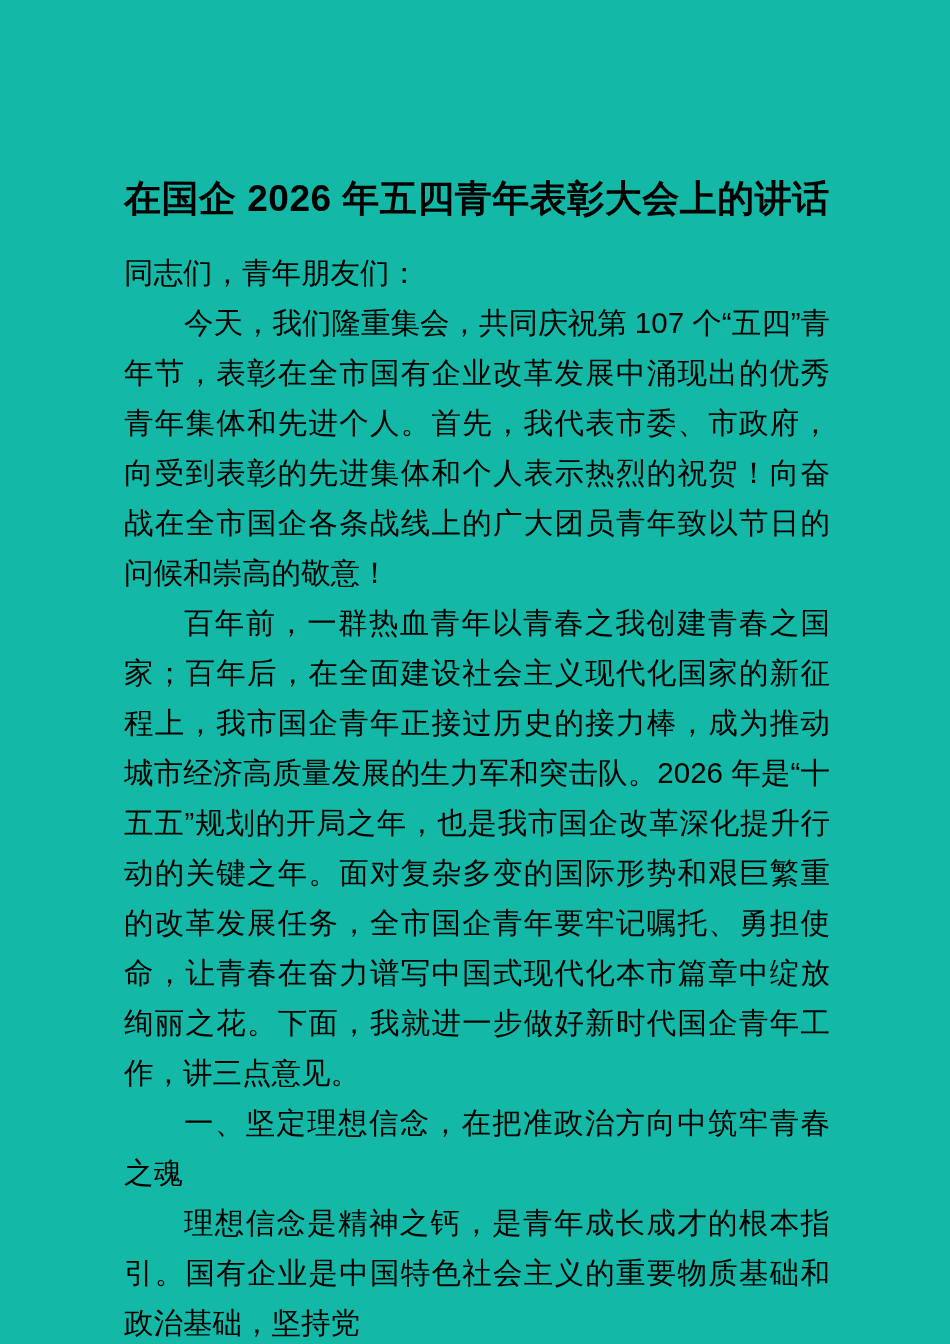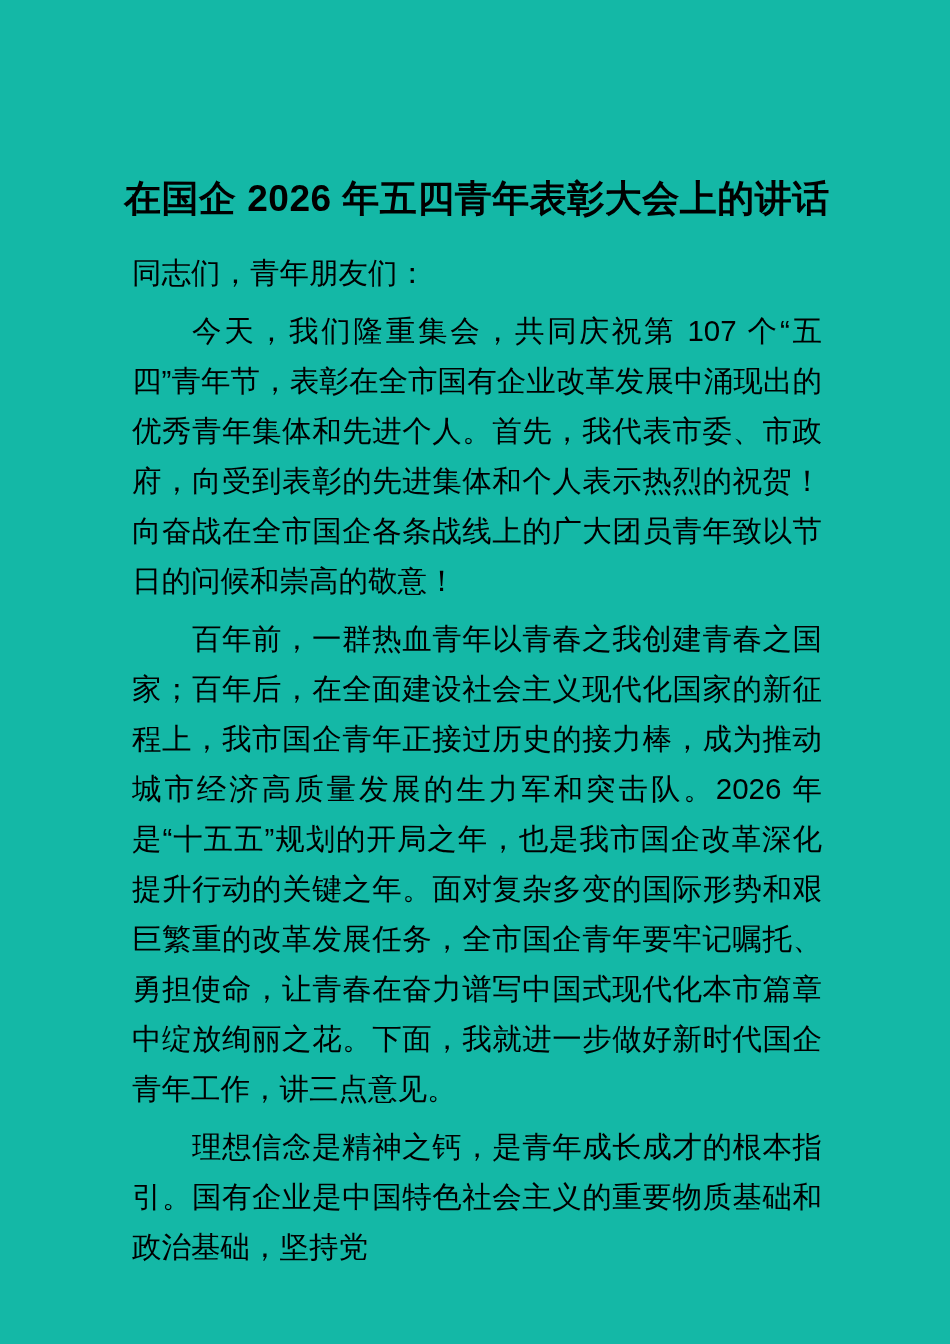--- a/index.html
+++ b/index.html
@@ -31,21 +31,21 @@
     line-height: 54px;
     letter-spacing: 0.5px;
     text-align: left;
     margin: 0 0 22px 0;
     white-space: nowrap;
   }
   .para {
     font-size: 29.5px;
     line-height: 50px;
     font-weight: normal;
-    margin: 8px;
+    margin: 0;
     text-align: justify;
     text-justify: inter-character;
     letter-spacing: 0px;
     word-break: break-all;
   }
   .para.indent {
     text-indent: 60px;
   }
   .para.heading-para {
     text-indent: 60px;
@@ -58,17 +58,18 @@
   <div class="page-body">
 
     <h1 class="doc-title">在国企 2026 年五四青年表彰大会上的讲话</h1>
 
     <p class="para">同志们，青年朋友们：</p>
 
     <p class="para indent">今天，我们隆重集会，共同庆祝第 107 个“五四”青年节，表彰在全市国有企业改革发展中涌现出的优秀青年集体和先进个人。首先，我代表市委、市政府，向受到表彰的先进集体和个人表示热烈的祝贺！向奋战在全市国企各条战线上的广大团员青年致以节日的问候和崇高的敬意！</p>
 
     <p class="para indent">百年前，一群热血青年以青春之我创建青春之国家；百年后，在全面建设社会主义现代化国家的新征程上，我市国企青年正接过历史的接力棒，成为推动城市经济高质量发展的生力军和突击队。2026 年是“十五五”规划的开局之年，也是我市国企改革深化提升行动的关键之年。面对复杂多变的国际形势和艰巨繁重的改革发展任务，全市国企青年要牢记嘱托、勇担使命，让青春在奋力谱写中国式现代化本市篇章中绽放绚丽之花。下面，我就进一步做好新时代国企青年工作，讲三点意见。</p>
 
+    <p class="para heading-para">一、坚定理想信念，在把准政治方向中筑牢青春之魂</p>
 
     <p class="para indent">理想信念是精神之钙，是青年成长成才的根本指引。国有企业是中国特色社会主义的重要物质基础和政治基础，坚持党</p>
 
   </div>
 </div>
 
 </body></html>

